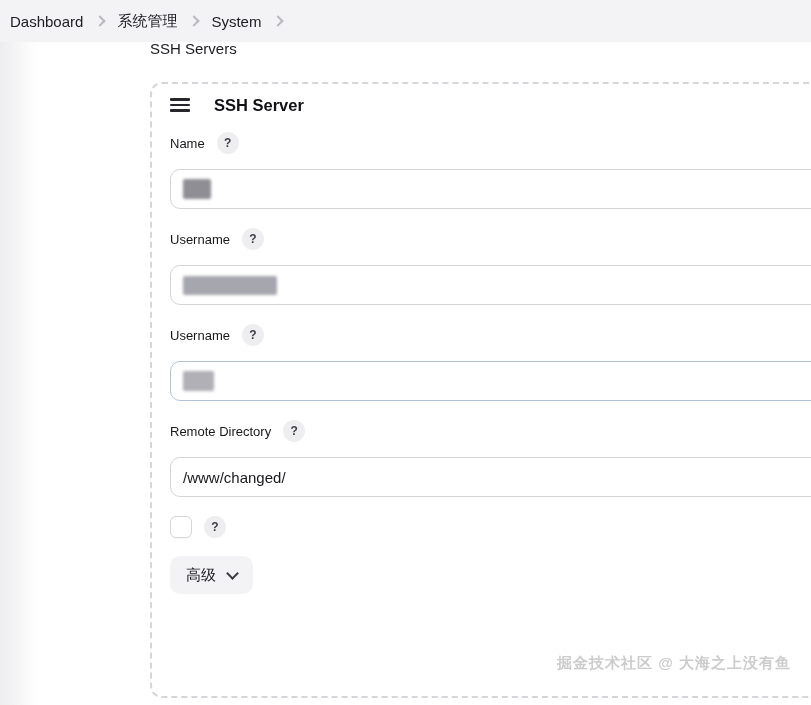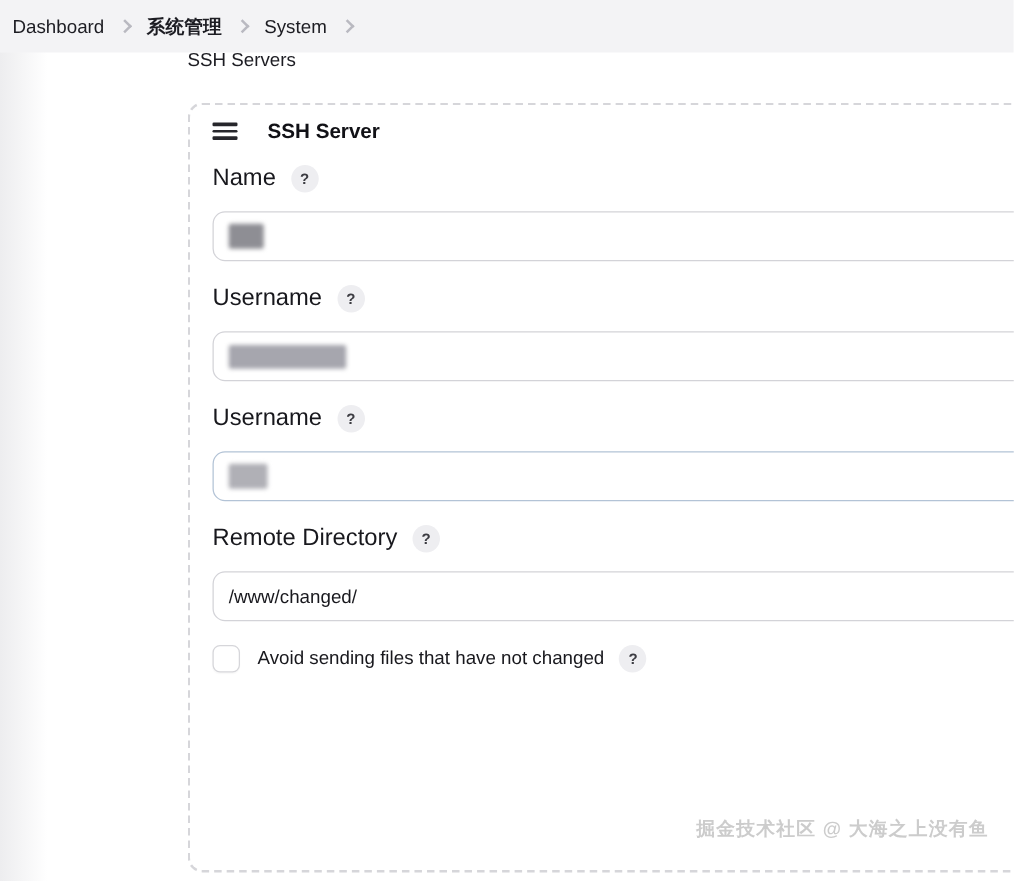--- a/index.html
+++ b/index.html
@@ -12,21 +12,21 @@
 
   
   .breadcrumb-bar{
     position:absolute;left:0;top:0;width:811px;height:42px;
     background:#f3f3f5;
     display:flex;align-items:center;
     padding-left:10px;box-sizing:border-box;
     font-size:15px;
   }
   .crumb{color:#1c1c22;cursor:pointer;}
-  .crumb.zh{font-weight:700;}
+  .crumb.zh{font-weight:400;}
   .crumb-sep{display:inline-flex;align-items:center;margin:0 13px;}
   .chev{
     display:inline-block;width:6px;height:6px;
     border-top:2px solid #b9b9c1;border-right:2px solid #b9b9c1;
     transform:rotate(45deg);
   }
 
   
   .left-shadow{
     position:absolute;left:0;top:42px;bottom:0;width:38px;
@@ -53,21 +53,21 @@
   }
   .hamburger{display:inline-flex;flex-direction:column;gap:3px;width:20px;cursor:pointer;}
   .hamburger i{display:block;height:2.5px;background:#26262b;border-radius:1px;}
   .panel-title{font-size:16.5px;font-weight:700;color:#111116;text-align:right;}
 
   .label-row{
     display:flex;align-items:center;gap:12px;
     height:22px;margin:19px 0 15px 0;
   }
   .label-row.first{margin-top:16px;}
-  .field-label{font-size:19px;color:#18181d;}
+  .field-label{font-size:13px;color:#18181d;}
   .help-badge{
     width:22px;height:22px;border-radius:50%;
     background:#eeeef1;color:#3c3c42;
     font-size:12px;font-weight:700;
     display:inline-flex;align-items:center;justify-content:center;
     cursor:pointer;flex:0 0 auto;
   }
 
   .text-input{
     height:40px;box-sizing:border-box;
@@ -178,20 +178,23 @@
   <div class="label-row">
     <span class="field-label">Remote Directory</span>
     <span class="help-badge">?</span>
   </div>
   <div class="text-input">
     <span>/www/changed/</span>
   </div>
 
   <div class="checkbox-row">
     <span class="checkbox"></span>
-    <span class="checkbox-label">Avoid sending files that have not changed</span>
-    <span class="help-badge">?</span>
-  </div>
-
+    <span class="help-badge">?</span>
+  </div>
+
+  <button class="advanced-btn">
+    <span>高级</span>
+    <i class="chev-down"></i>
+  </button>
 
 </div>
 
 <div class="watermark">掘金技术社区 @ 大海之上没有鱼</div>
 
 </body></html>

